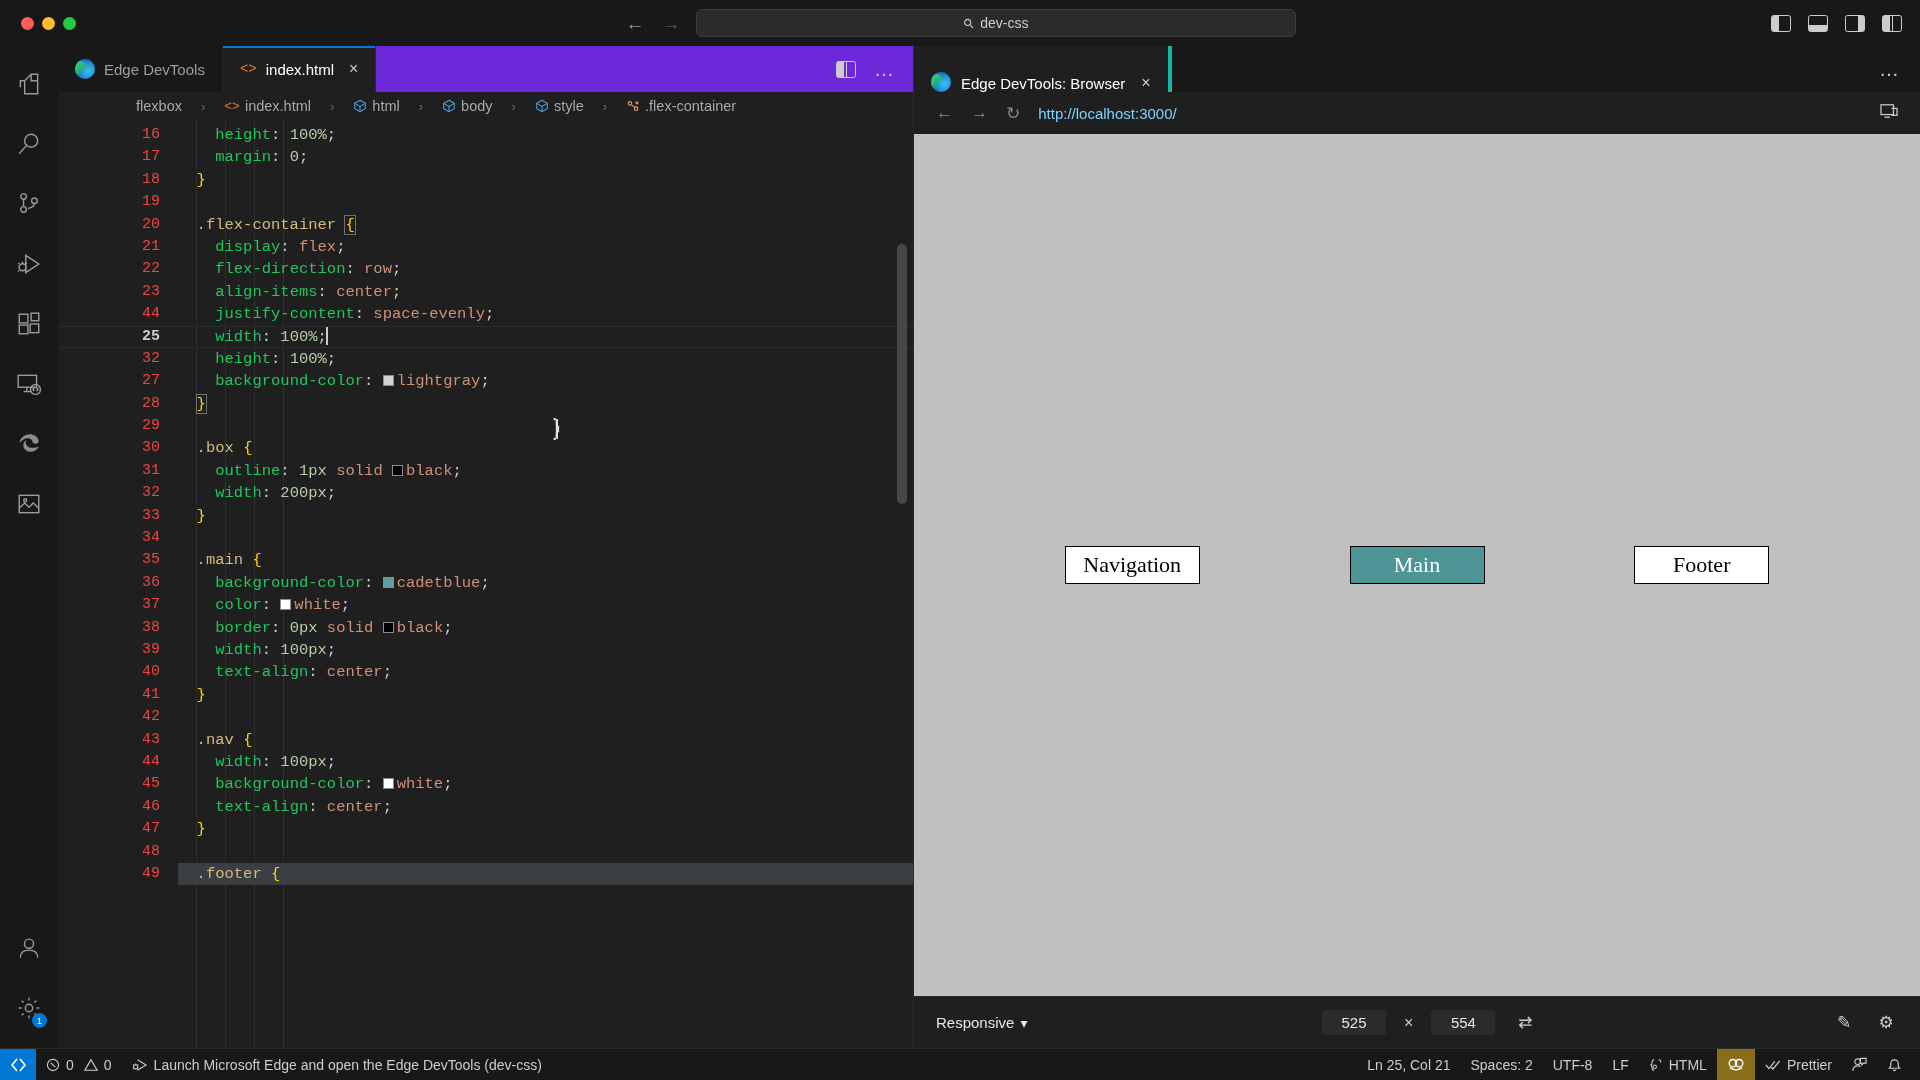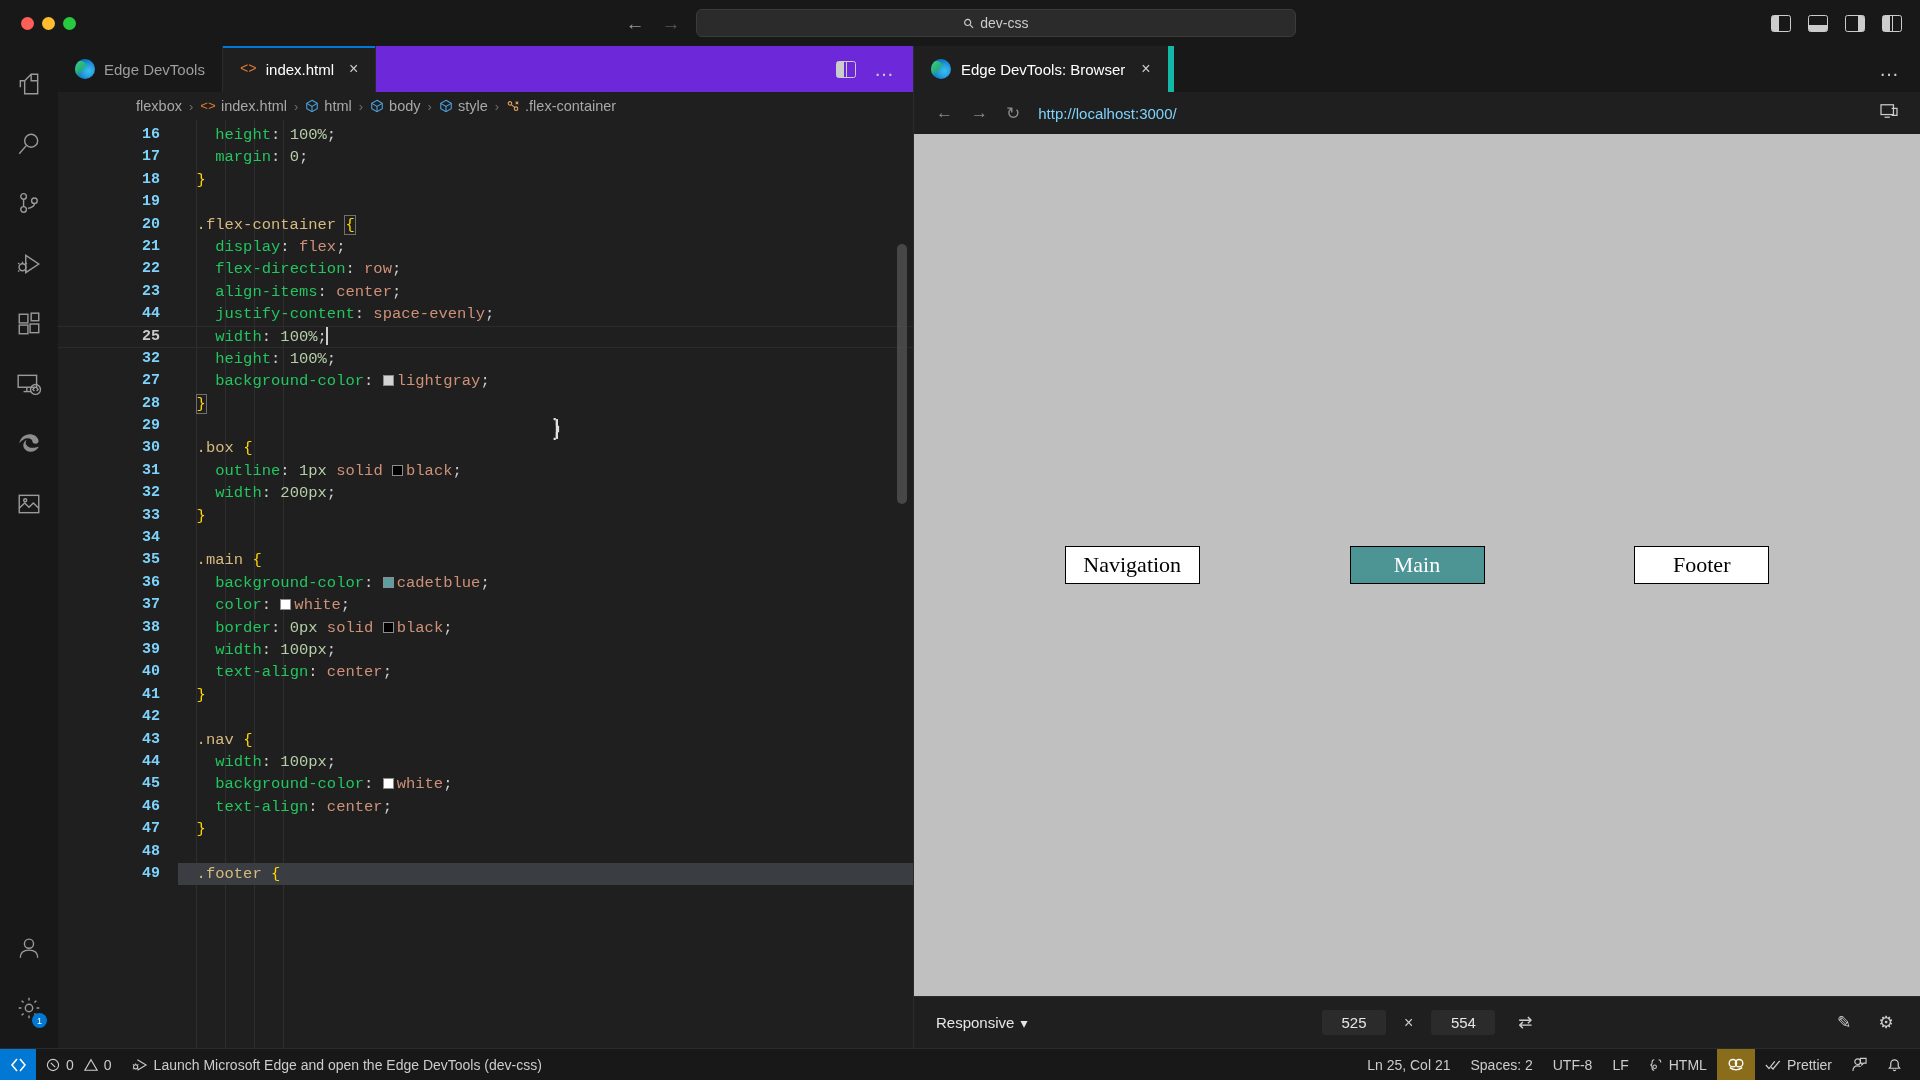--- a/index.html
+++ b/index.html
@@ -67,33 +67,33 @@
   .tab.active { background: #1f1f1f; color: #ffffff; }
   .tab.active::before { content:""; position: absolute; left: 0; right: 0; top: 0; height: 2px; background: #0078d4; }
   .tab .close { margin-left: 6px; font-size: 16px; color: #cccccc; }
   .tab .code-ico { color: #e37933; font-size: 14px; font-family: "Liberation Mono", monospace; }
   .tabs-right { margin-left: auto; display: flex; align-items: center; gap: 18px; padding: 0 18px; color: #cccccc; }
   .tabs-right .layout-ico { border-color: #cccccc; }
   .dots { font-size: 20px; letter-spacing: 1px; line-height: 0.6; }
 
   
   .breadcrumb {
-    height: 28px; display: flex; align-items: center; padding-left: 78px; gap: 6px;
+    height: 28px; display: flex; align-items: center; padding-left: 78px; gap: 18px;
     font-size: 14.5px; color: #a8a8a8; background: #1f1f1f; flex: 0 0 28px;
   }
   .bc-item { display: flex; align-items: center; gap: 5px; cursor: pointer; }
   .bc-sep { color: #6e6e6e; font-size: 13px; padding: 0 1px; }
   .cube { width: 14px; height: 14px; display: inline-block; }
 
   
   .codearea { flex: 1; position: relative; overflow: hidden; background: #1f1f1f; display: flex; }
   .gutter { width: 120px; flex: 0 0 120px; padding-top: 4px; }
   .ln {
     height: 22.4px; line-height: 22.4px; text-align: right; padding-right: 18px;
-    font-family: "Liberation Mono", monospace; font-size: 15px; color: #7dd3fc; font-weight: bold;
+    font-family: "Liberation Mono", monospace; font-size: 15px; color: #ef4444;
   }
   .ln.cur { color: #cccccc; font-weight: bold; }
   .codelines { flex: 1; padding-top: 4px; position: relative; }
   .cl {
     height: 22.4px; line-height: 22.4px; font-family: "Liberation Mono", monospace;
     font-size: 15.5px; white-space: pre; color: #cccccc; position: relative;
   }
   .cl.cur::after {
     content:""; position: absolute; left: -120px; right: 0; top: 0; bottom: 0;
     border-top: 1px solid #2b2b2b; border-bottom: 1px solid #2b2b2b; pointer-events: none;
@@ -109,22 +109,22 @@
   .swatch { display: inline-block; width: 11px; height: 11px; border: 1px solid #8c8c8c; vertical-align: -1px; margin-right: 3px; }
   .indent-guide { position: absolute; top: 0; bottom: 0; width: 1px; background: #2e2e2e; }
   .caret { display: inline-block; width: 2px; height: 18px; background: #cccccc; vertical-align: -4px; margin-left: -1px; }
   .mouse-cursor { position: absolute; left: 493px; top: 298px; width: 14px; height: 22px; pointer-events: none; }
   .scroll-v { position: absolute; right: 6px; width: 10px; background: #4f4f4f; border-radius: 5px; opacity: .85; }
 
   
   .browserpanel { width: 1007px; flex: 0 0 1007px; display: flex; flex-direction: column; background: #181818; border-left: 1px solid #2b2b2b; }
   .bp-tabsrow { height: 46px; flex: 0 0 46px; display: flex; align-items: stretch; background: #181818; }
   .bp-tab {
-    display: flex; align-items: center; gap: 10px; padding: 0 17px; font-size: 15px; color: #ffffff;
-    background: #1f1f1f; border-right: 6px solid #14b8a6; cursor: pointer;
+    display: flex; align-items: flex-end; gap: 10px; padding: 0 17px; font-size: 15px; color: #ffffff;
+    background: #1f1f1f; border-right: 4px solid #14b8a6; cursor: pointer;
   }
   .bp-tabs-right { margin-left: auto; display: flex; align-items: center; padding-right: 20px; color: #cccccc; }
   .edge-logo { width: 20px; height: 20px; border-radius: 50%; position: relative; overflow: hidden;
     background: radial-gradient(circle at 68% 60%, #35c1f1 0%, #2aa0e0 30%, #0f7ec8 58%, #0b5fa8 100%); }
   .edge-logo::after { content:""; position:absolute; left:-3px; top:2px; width: 16px; height: 17px; border-radius: 50%;
     background: linear-gradient(135deg, #41d3a0 0%, #2bb673 45%, transparent 70%); }
   .bp-urlrow { height: 42px; flex: 0 0 42px; display: flex; align-items: center; gap: 18px; padding: 0 22px; background: #1f1f1f; }
   .bp-urlrow .ar { color: #8a8a8a; font-size: 17px; }
   .bp-url { font-size: 15px; color: #7dd3fc; }
   .bp-urlrow .right-ico { margin-left: auto; color: #cccccc; }

